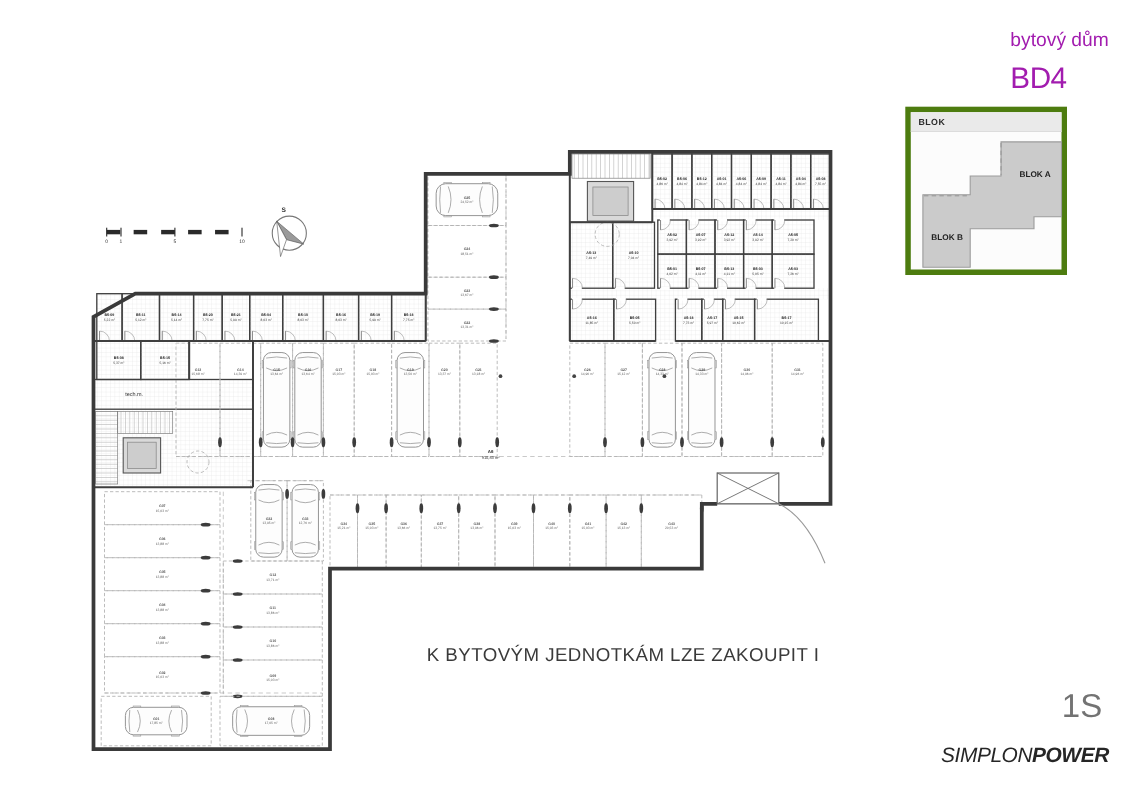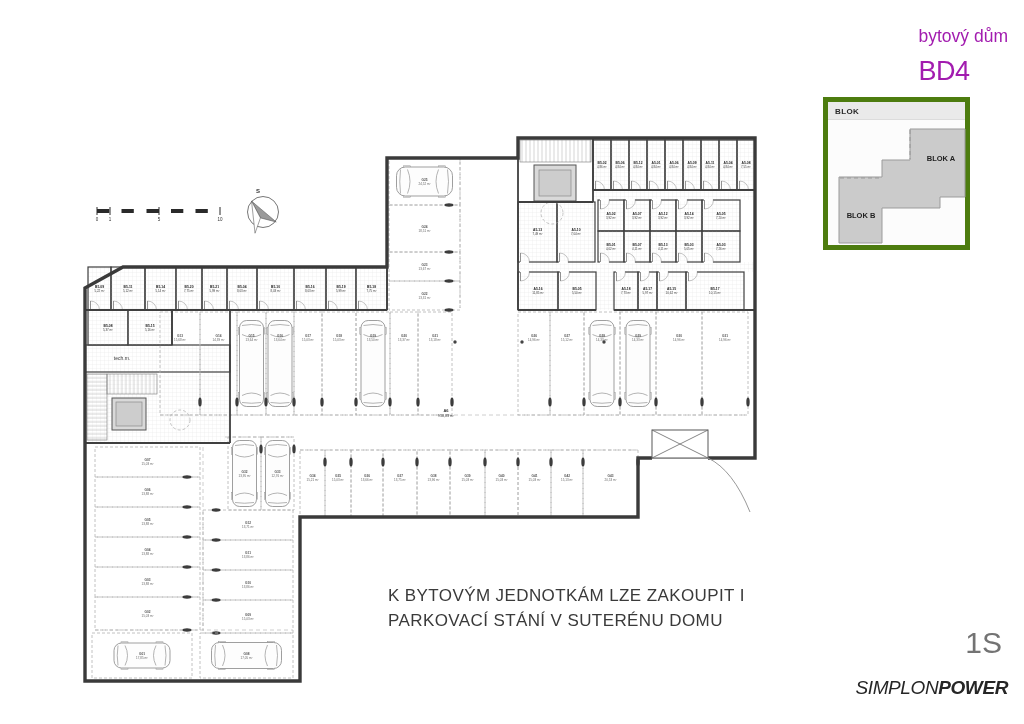--- a/index.html
+++ b/index.html
@@ -822,19 +822,18 @@
       <polygon points="82,9 137,9 137,77 112,77 112,88 54,88 54,123 11,123 11,57 54,57 54,40 82,40" fill="#cbcbcb" stroke="#9b9b9b" stroke-width="1"></polygon>
       <path d="M12 58 H54 M82 10 V39" fill="none" stroke="#8f8f8f" stroke-width="0.8" stroke-dasharray="4 3"></path>
       <text x="113" y="41" text-anchor="middle" font-size="7.5" font-weight="bold" fill="#222">BLOK A</text>
       <text x="33" y="98" text-anchor="middle" font-size="7.5" font-weight="bold" fill="#222">BLOK B</text>
     </svg>
   </div>
 
 
   <div class="note">
     <div>K BYTOVÝM JEDNOTKÁM LZE ZAKOUPIT I</div>
-    <div>PARKOVACÍ STÁNÍ V SUTERÉNU DOMU</div>
   </div>
 
   <div class="floor-code">1S</div>
   <div class="sp-logo"><span>SIMPLON</span><span class="bold">POWER</span></div>
 
 </div>
 
 </body></html>

